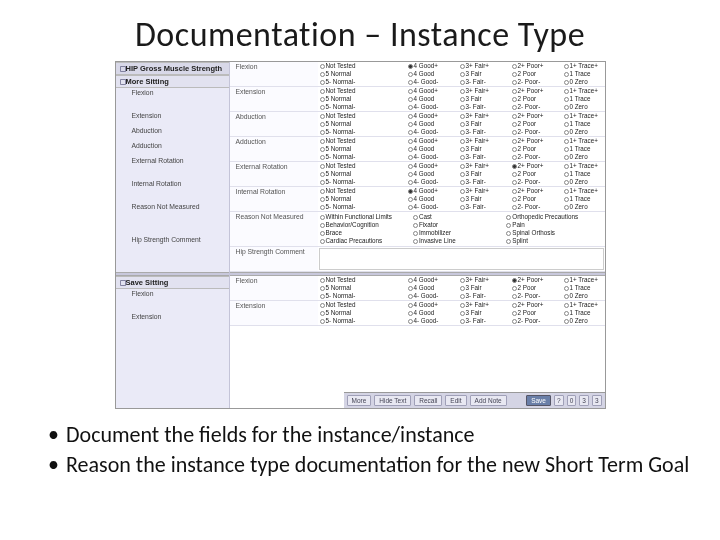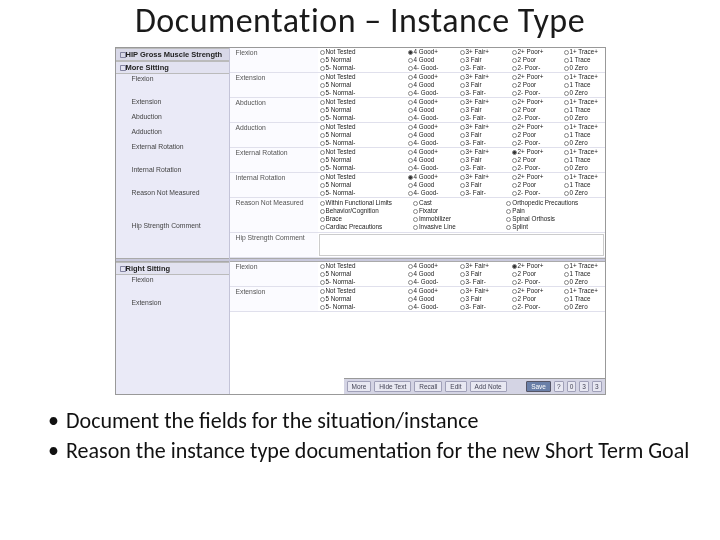--- a/index.html
+++ b/index.html
@@ -1,17 +1,17 @@
 <!DOCTYPE html>
 <html><head>
 <meta charset="utf-8">
 <style>
   * { box-sizing: border-box; margin: 0; padding: 0; }
   body { width: 720px; height: 540px; font-family: Calibri, Arial, sans-serif; background: #fff; overflow: hidden; }
-  .slide { width: 720px; height: 540px; position: relative; padding: 0 20px; }
+  .slide { width: 720px; height: 540px; position: relative; padding: 14px 20px; }
   .title { font-size: 34px; text-align: center; color: #1a1a1a; margin-bottom: 6px; font-weight: 400; letter-spacing: 0.5px; }
   .screenshot { width: 491px; height: 348px; margin: 0 auto 10px auto; border: 1px solid #999; background: #f4f4ff; position: relative; font-family: Tahoma, Arial, sans-serif; font-size: 7px; color: #222; overflow: hidden; }
   .sidebar { position: absolute; left: 0; top: 0; width: 114px; height: 100%; background: #eaeaf7; border-right: 1px solid #c4c4d8; }
   .main { position: absolute; left: 114px; top: 0; right: 0; height: 100%; background: #fff; }
   .section-hdr { background: #d8d8e8; padding: 1px 4px; font-weight: bold; font-size: 7.5px; border-top: 1px solid #bbb; border-bottom: 1px solid #bbb; }
   .side-sub { padding: 1px 4px 1px 16px; font-size: 6.8px; color: #444; }
   .row-block { display: flex; border-bottom: 1px solid #e0e0ec; }
   .row-label { width: 88px; padding: 1px 2px 1px 6px; font-size: 6.8px; color: #555; flex-shrink: 0; background: #fbfbff; }
   .row-grid { flex: 1; display: flex; flex-direction: column; }
   .row-line { display: flex; gap: 4px; padding: 0 2px; line-height: 8px; }
@@ -53,21 +53,21 @@
       <div style="height:6px"></div>
       <div class="side-sub">External Rotation</div>
       <div style="height:14px"></div>
       <div class="side-sub">Internal Rotation</div>
       <div style="height:14px"></div>
       <div class="side-sub">Reason Not Measured</div>
       <div style="height:24px"></div>
       <div class="side-sub">Hip Strength Comment</div>
       <div style="height:28px"></div>
       <div class="sep"></div>
-      <div class="section-hdr" style="background:#e2e2f0"><span class="exp">▢</span><span>Right Sitting</span></div>
+      <div class="section-hdr" style="background:#e2e2f0"><span class="exp">▢</span><span>Save Sitting</span></div>
       <div class="side-sub">Flexion</div>
       <div style="height:14px"></div>
       <div class="side-sub">Extension</div>
     </div>
 
     <div class="main">
       <div id="grid-area">
           <div class="row-block">
             <div class="row-label">Flexion</div>
             <div class="row-grid">
@@ -706,16 +706,16 @@
         <span class="tbtn save">Save</span>
         <span class="tbtn sm">?</span>
         <span class="tbtn sm">0</span>
         <span class="tbtn sm">3</span>
         <span class="tbtn sm">3</span>
       </div>
     </div>
   </div>
 
   <ul class="bullets">
-    <li>Document the fields for the situation/instance</li>
+    <li>Document the fields for the instance/instance</li>
     <li>Reason the instance type documentation for the new Short Term Goal</li>
   </ul>
 </div>
 
 </body></html>

